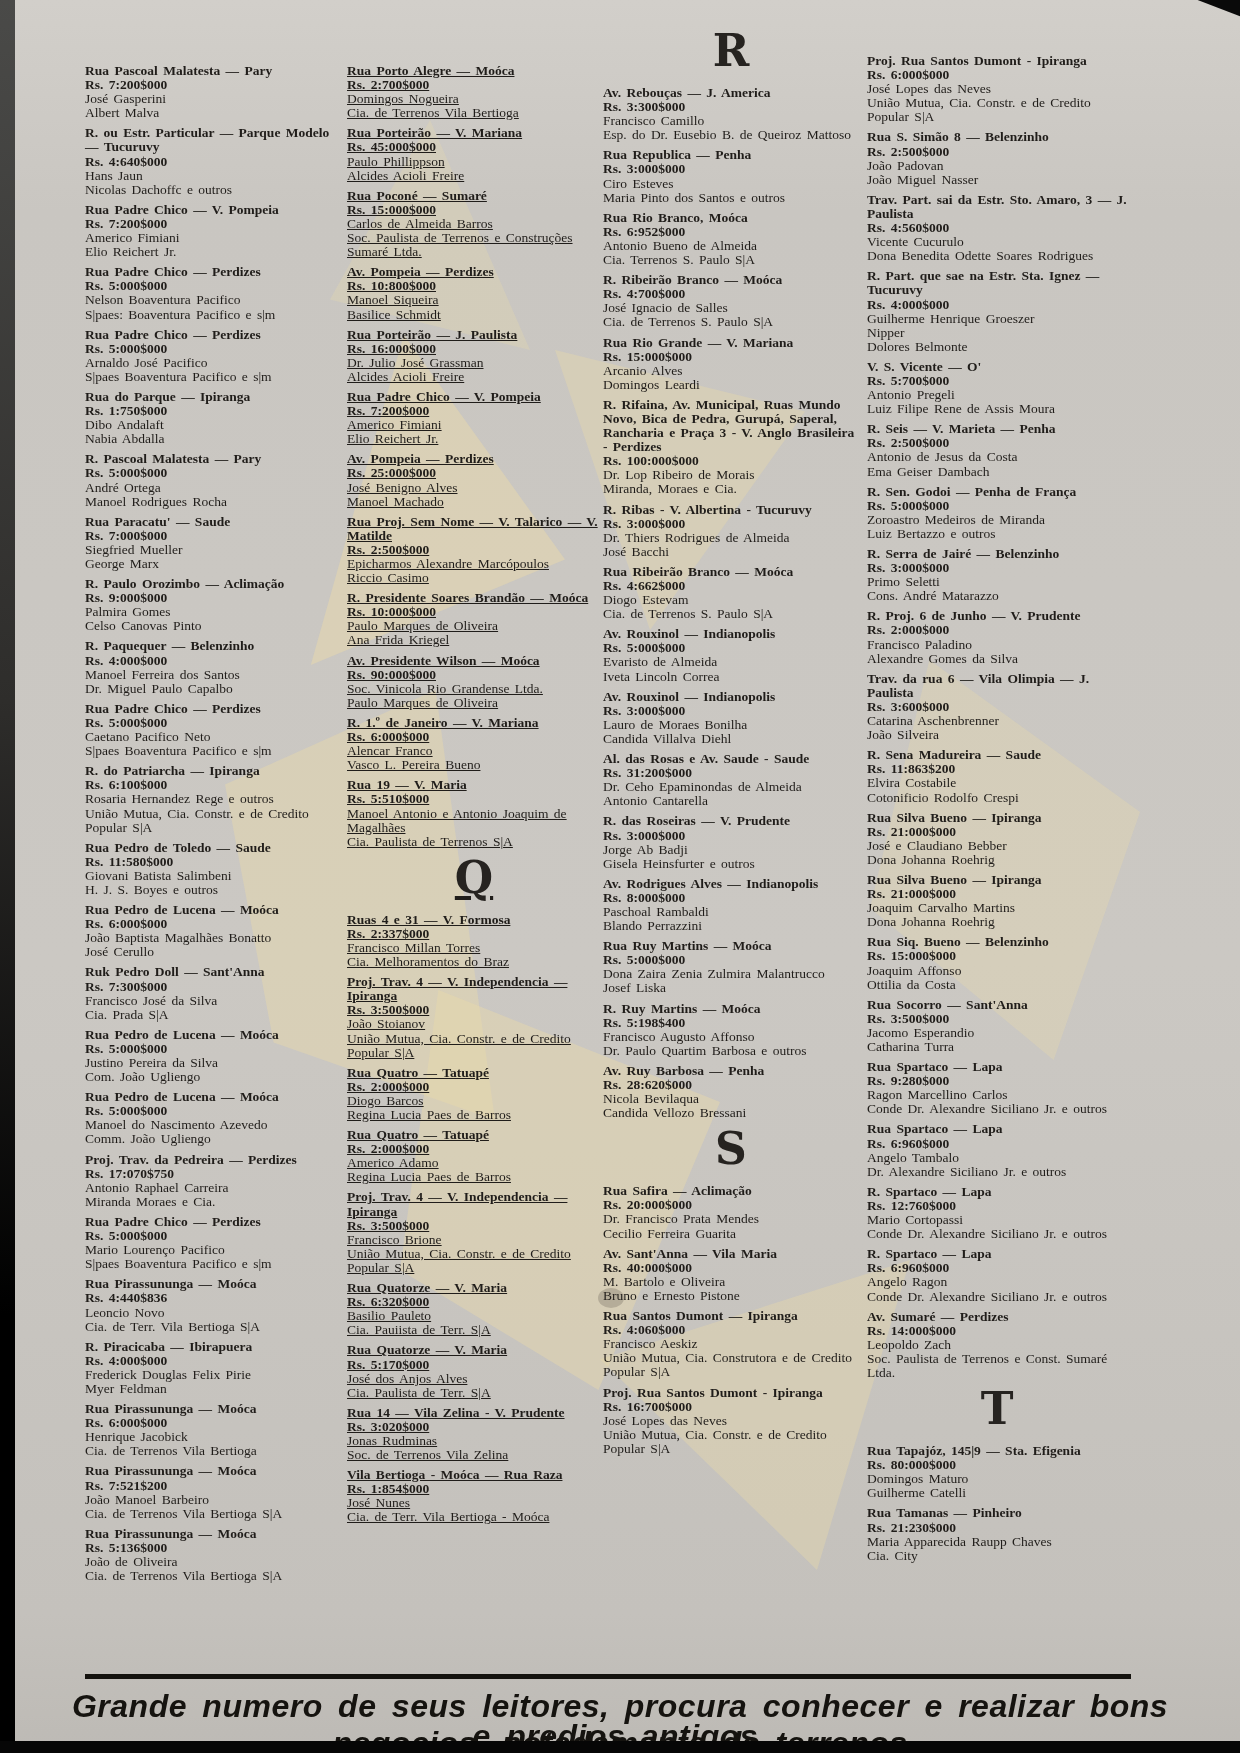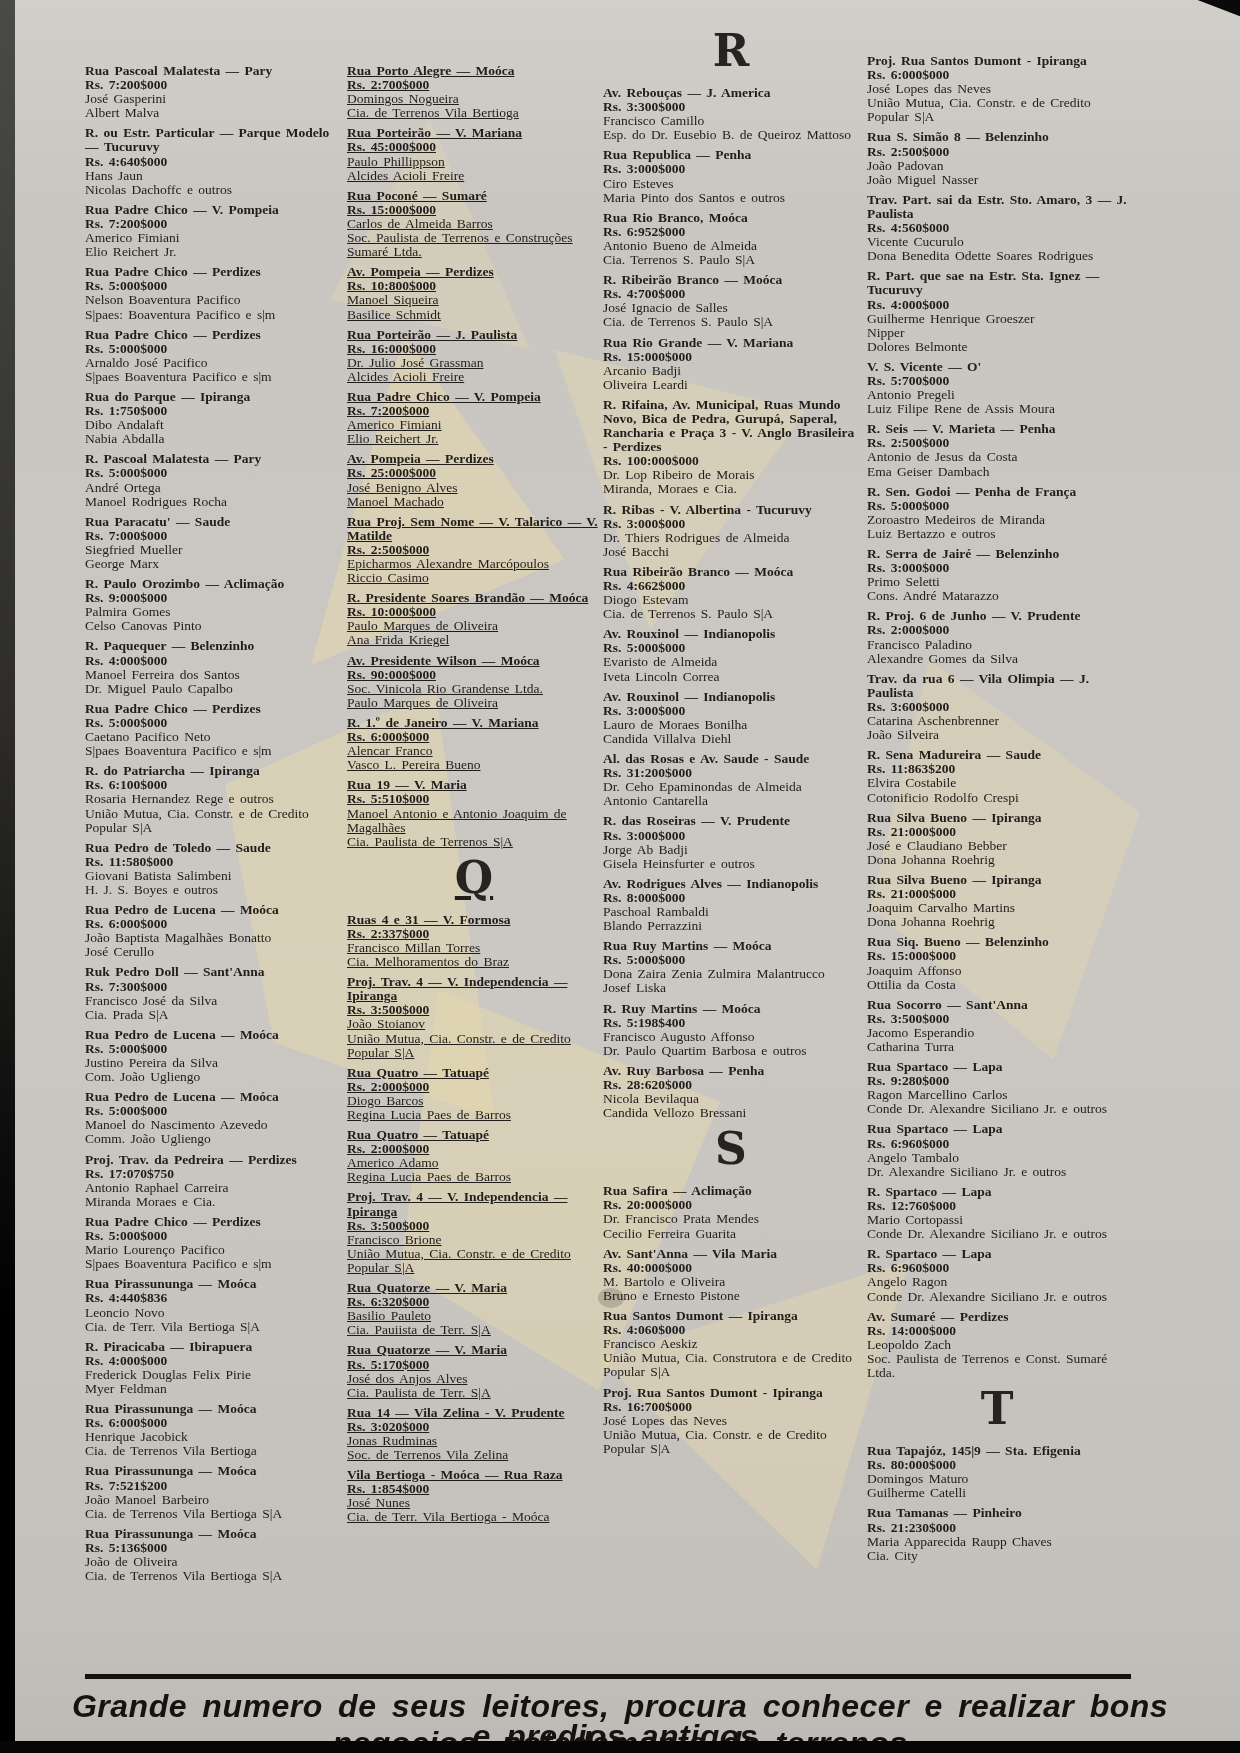--- a/index.html
+++ b/index.html
@@ -356,22 +356,22 @@
       </div>
       <div class="entry">
         <div class="hdr">R. Ribeirão Branco — Moóca</div>
         <div class="price">Rs. 4:700$000</div>
         <div class="party">José Ignacio de Salles</div>
         <div class="party">Cia. de Terrenos S. Paulo S|A</div>
       </div>
       <div class="entry">
         <div class="hdr">Rua Rio Grande — V. Mariana</div>
         <div class="price">Rs. 15:000$000</div>
-        <div class="party">Arcanio Badji</div>
-        <div class="party">Oliveira Leardi</div>
+        <div class="party">Arcanio Alves</div>
+        <div class="party">Domingos Leardi</div>
       </div>
       <div class="entry">
         <div class="hdr">R. Rifaina, Av. Municipal, Ruas Mundo Novo, Bica de Pedra, Gurupá, Saperal, Rancharia e Praça 3 - V. Anglo Brasileira - Perdizes</div>
         <div class="price">Rs. 100:000$000</div>
         <div class="party">Dr. Lop Ribeiro de Morais</div>
         <div class="party">Miranda, Moraes e Cia.</div>
       </div>
       <div class="entry">
         <div class="hdr">R. Ribas - V. Albertina - Tucuruvy</div>
         <div class="price">Rs. 3:000$000</div>

